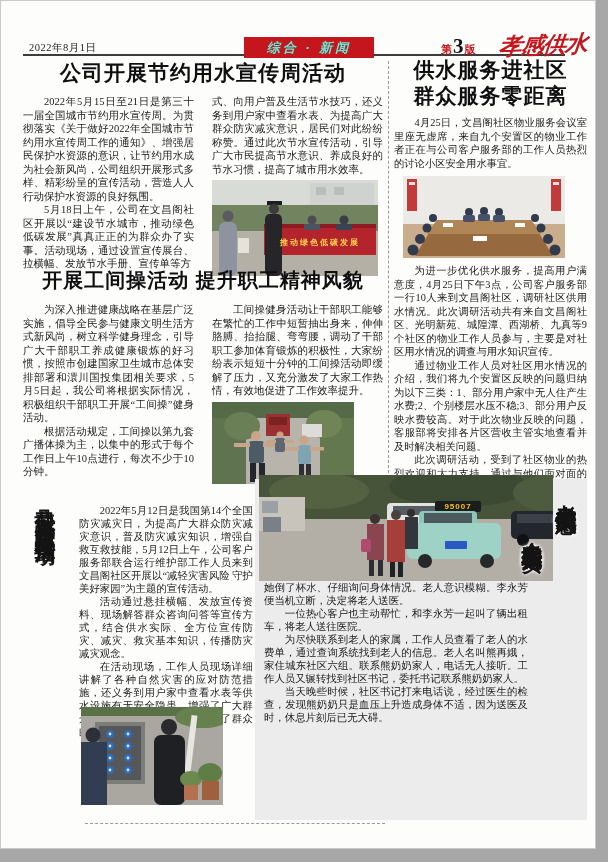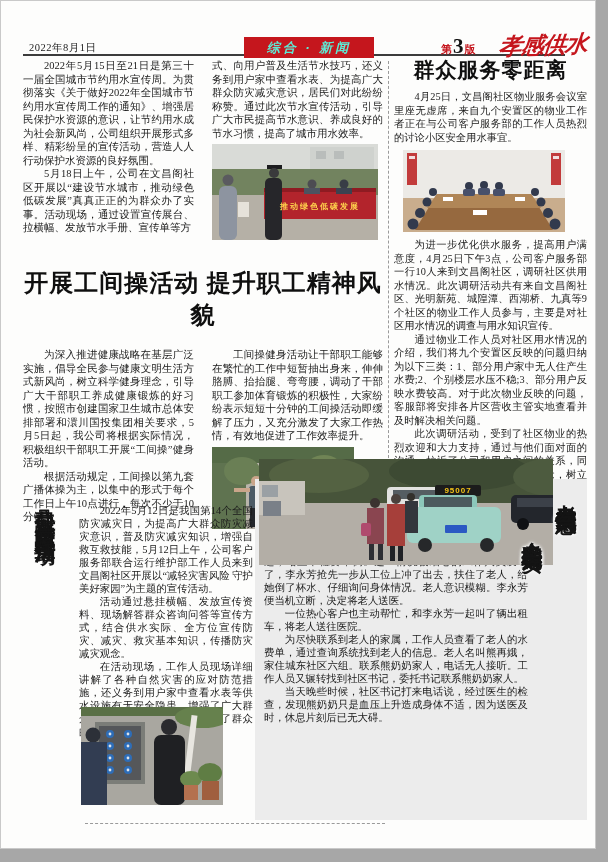--- a/index.html
+++ b/index.html
@@ -67,39 +67,39 @@
 
   
   .art2{left:393px;top:56px;width:193px;height:420px}
   .art2 .a-title{font-size:21px;line-height:26px;letter-spacing:1px}
   .art2 .body-text p{font-size:10.3px;line-height:13.5px}
   .art2 .lead{margin-top:7px}
   .art2 .ph{width:162px;height:82px;margin:6px 0 6px 9px}
 
   
   .art3{left:22px;top:266px;width:360px;height:216px}
-  .art3 .a-title{font-size:24px;letter-spacing:1px;margin-bottom:17px}
+  .art3 .a-title{font-size:20px;letter-spacing:1px;margin-bottom:9px}
   .art3 .ph{width:142px;height:82px;margin-top:4px}
 
   
   .art4{left:22px;top:488px;width:232px;height:360px}
   .art4 .vt{left:8px;top:4px;font-size:21px;letter-spacing:2.5px;height:352px}
   .art4 .txt{left:56px;top:15px;width:174px}
   .art4 .body-text p{font-size:10.4px;line-height:13px}
   .art4 .ph{left:58px;top:218px;width:142px;height:98px}
 
   
   .art5{left:254px;top:478px;width:332px;height:341px;background:#ececec}
   .art5 .txt{left:9px;top:11px;width:264px}
   .art5 .body-text p{font-size:10.4px;line-height:13px}
   .art5 .vt{letter-spacing:1px;font-size:21px;z-index:3;
     text-shadow:0 0 2px rgba(255,255,255,.95),0 0 4px rgba(255,255,255,.8)}
   .vt-a{right:7px;top:9px;height:232px}
   .vt-b{right:41px;top:46px;height:248px}
-  .art5 .ph{left:4px;bottom:20px;width:294px;height:106px;z-index:1}
+  .art5 .ph{left:4px;bottom:4px;width:294px;height:106px;z-index:1}
 
   .divider-v{left:387px;top:60px;height:412px}
   .divider-h{left:84px;top:822px;width:300px}
 </style>
 </head>
 <body>
 
 <div class="page">
 
   <div class="abs mast-date">2022年8月1日</div>
@@ -111,20 +111,21 @@
     <span class="ed-cn">第</span>
     <span class="ed-num">3</span>
     <span class="ed-cn">版</span>
   </div>
   <div class="abs paper-logo">孝感供水</div>
 
   <div class="abs dash-v divider-v"></div>
   <div class="abs dash-h divider-h"></div>
 
   <div class="abs art1">
+    <h1 class="a-title">公司开展节约用水宣传周活动</h1>
     <div class="cols body-text">
       <div class="col">
         <p>2022年5月15日至21日是第三十一届全国城市节约用水宣传周。为贯彻落实《关于做好2022年全国城市节约用水宣传周工作的通知》、增强居民保护水资源的意识，让节约用水成为社会新风尚，公司组织开展形式多样、精彩纷呈的宣传活动，营造人人行动保护水资源的良好氛围。</p>
         <p>5月18日上午，公司在文昌阁社区开展以“建设节水城市，推动绿色低碳发展”真真正正的为群众办了实事。活动现场，通过设置宣传展台、拉横幅、发放节水手册、宣传单等方</p>
       </div>
       <div class="col">
         <p class="cont">式、向用户普及生活节水技巧，还义务到用户家中查看水表、为提高广大群众防灾减灾意识，居民们对此纷纷称赞。通过此次节水宣传活动，引导广大市民提高节水意识、养成良好的节水习惯，提高了城市用水效率。</p>
         <div class="ph">
           <svg viewBox="0 0 166 96" width="166" height="96">
             <rect width="166" height="96" fill="#c6c9c3"></rect>
@@ -147,20 +148,21 @@
             <rect x="92" y="44" width="16" height="6" fill="#4c5360"></rect>
             <rect x="124" y="44" width="16" height="6" fill="#3c4250"></rect>
           </svg>
           <div class="ph-label" style="left:52px;top:57px;width:112px;font-size:8px;color:#ffd34d;letter-spacing:2px;">推动绿色低碳发展</div>
         </div>
       </div>
     </div>
   </div>
 
   <div class="abs art2">
+    <div class="a-title">供水服务进社区</div>
     <div class="a-title">群众服务零距离</div>
     <div class="body-text lead">
       <p>4月25日，文昌阁社区物业服务会议室里座无虚席，来自九个安置区的物业工作者正在与公司客户服务部的工作人员热烈的讨论小区安全用水事宜。</p>
     </div>
     <div class="ph">
       <svg viewBox="0 0 162 82" width="162" height="82">
         <rect width="162" height="82" fill="#eceae6"></rect>
         <rect y="48" width="162" height="34" fill="#c9ad8d"></rect>
         <rect x="4" y="3" width="10" height="32" fill="#c23b3b"></rect>
         <rect x="148" y="3" width="10" height="32" fill="#c23b3b"></rect>

